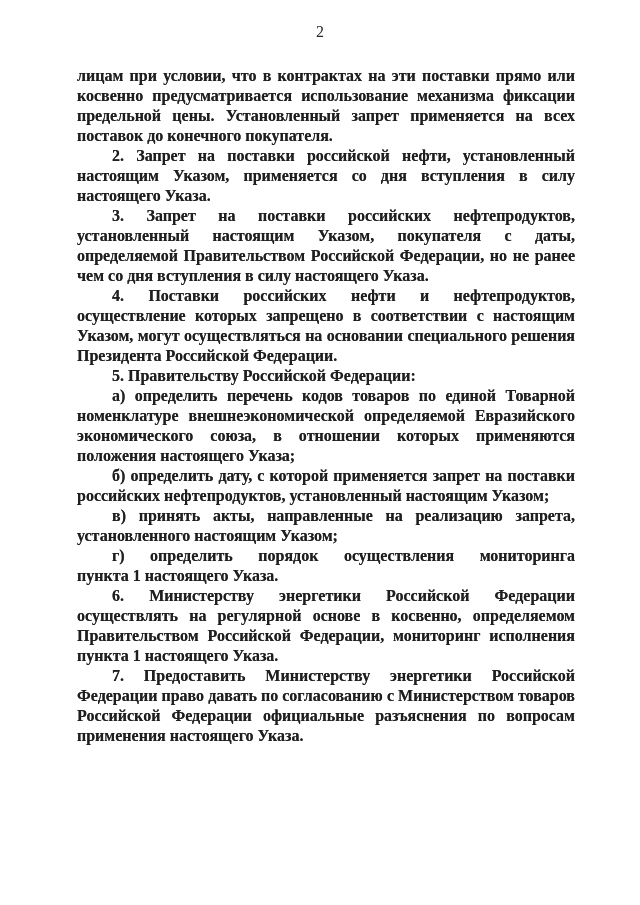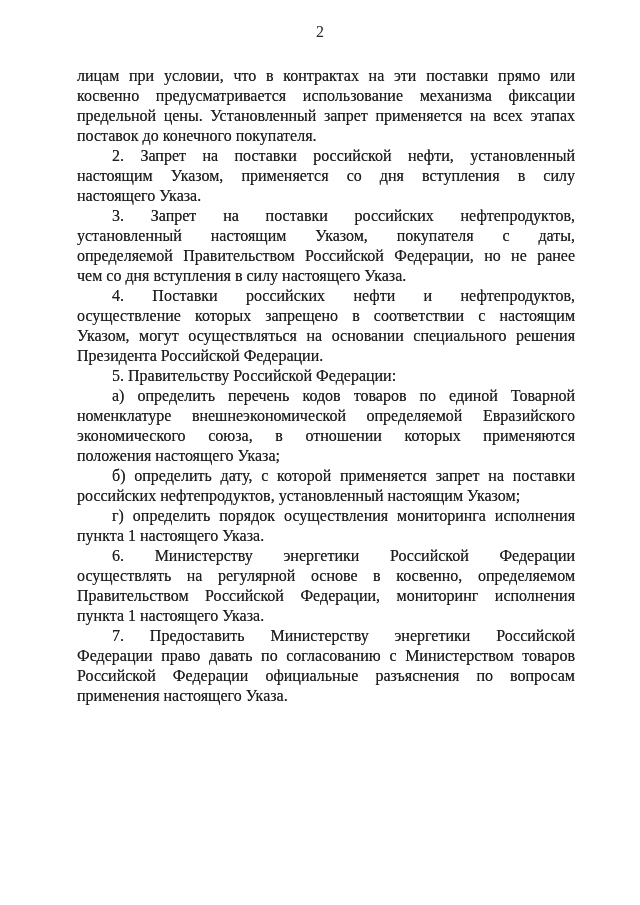--- a/index.html
+++ b/index.html
@@ -39,20 +39,21 @@
   .paragraph {
     margin: 0;
     padding: 0;
   }
   .line {
     text-align: justify;
     text-align-last: justify;
     white-space: normal;
     overflow: hidden;
     height: 20px;
+    font-weight: bold;
   }
   .line.last {
     text-align-last: left;
   }
   .paragraph.indent .line:first-child {
     padding-left: 35px;
   }
 </style>
 </head>
 <body>
@@ -90,20 +91,24 @@
         <div class="line">а) определить перечень кодов товаров по единой Товарной</div>
         <div class="line">номенклатуре внешнеэкономической определяемой Евразийского</div>
         <div class="line">экономического союза, в отношении которых применяются</div>
         <div class="line last">положения настоящего Указа;</div>
       </div>
       <div class="paragraph indent">
         <div class="line">б) определить дату, с которой применяется запрет на поставки</div>
         <div class="line last">российских нефтепродуктов, установленный настоящим Указом;</div>
       </div>
       <div class="paragraph indent">
+        <div class="line">в) принять акты, направленные на реализацию запрета,</div>
+        <div class="line last">установленного настоящим Указом;</div>
+      </div>
+      <div class="paragraph indent">
         <div class="line">г) определить порядок осуществления мониторинга исполнения</div>
         <div class="line last">пункта 1 настоящего Указа.</div>
       </div>
       <div class="paragraph indent">
         <div class="line">6. Министерству энергетики Российской Федерации</div>
         <div class="line">осуществлять на регулярной основе в косвенно, определяемом</div>
         <div class="line">Правительством Российской Федерации, мониторинг исполнения</div>
         <div class="line last">пункта 1 настоящего Указа.</div>
       </div>
       <div class="paragraph indent">

